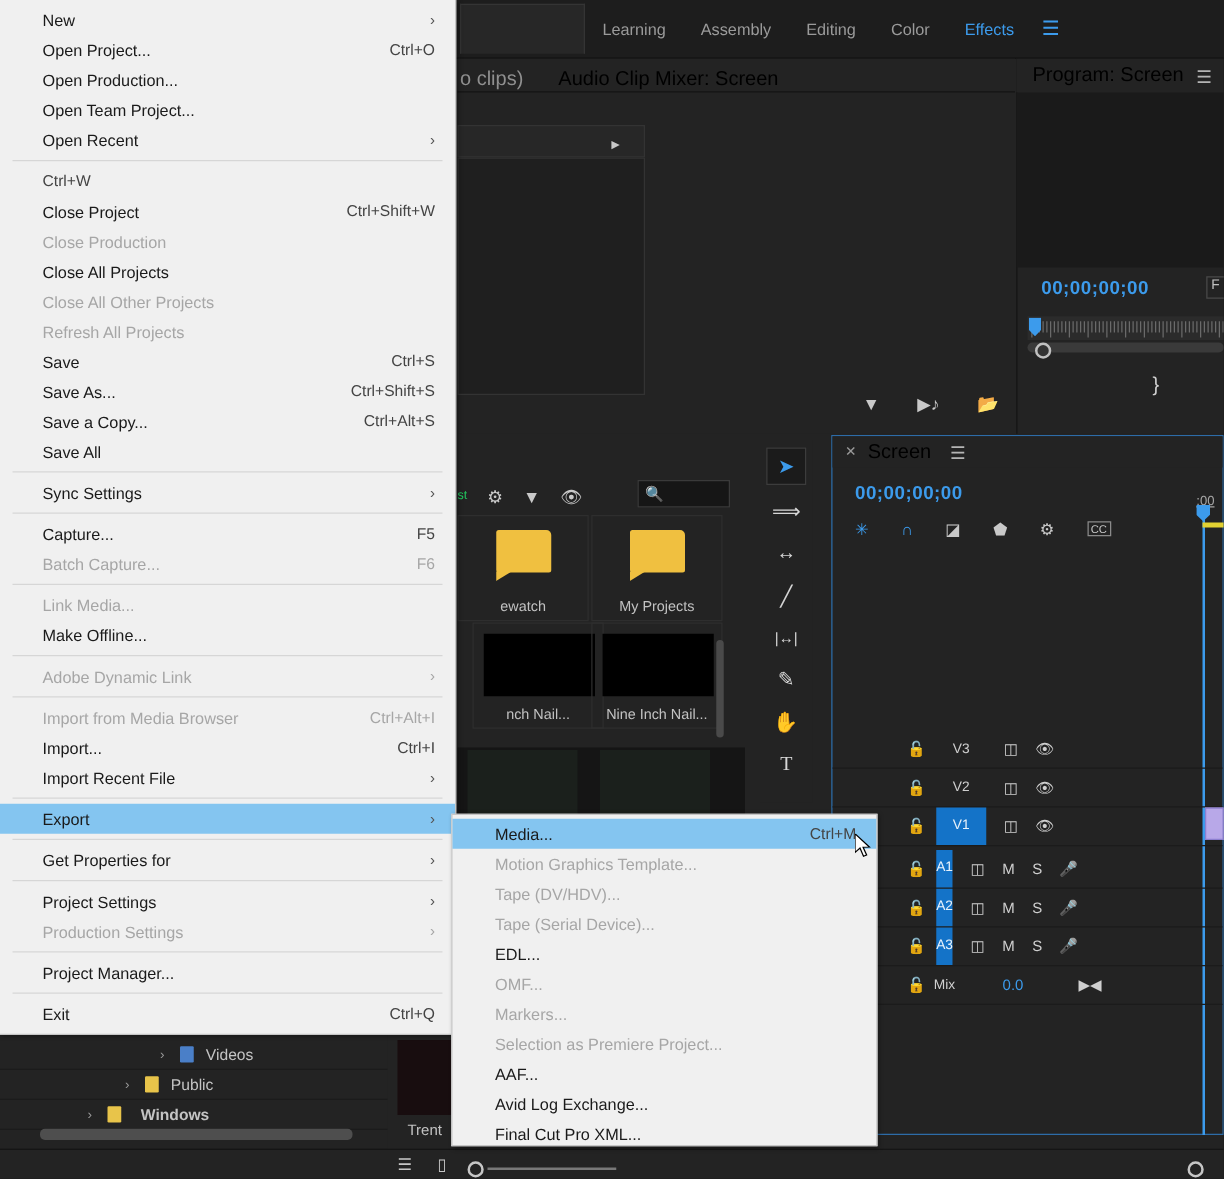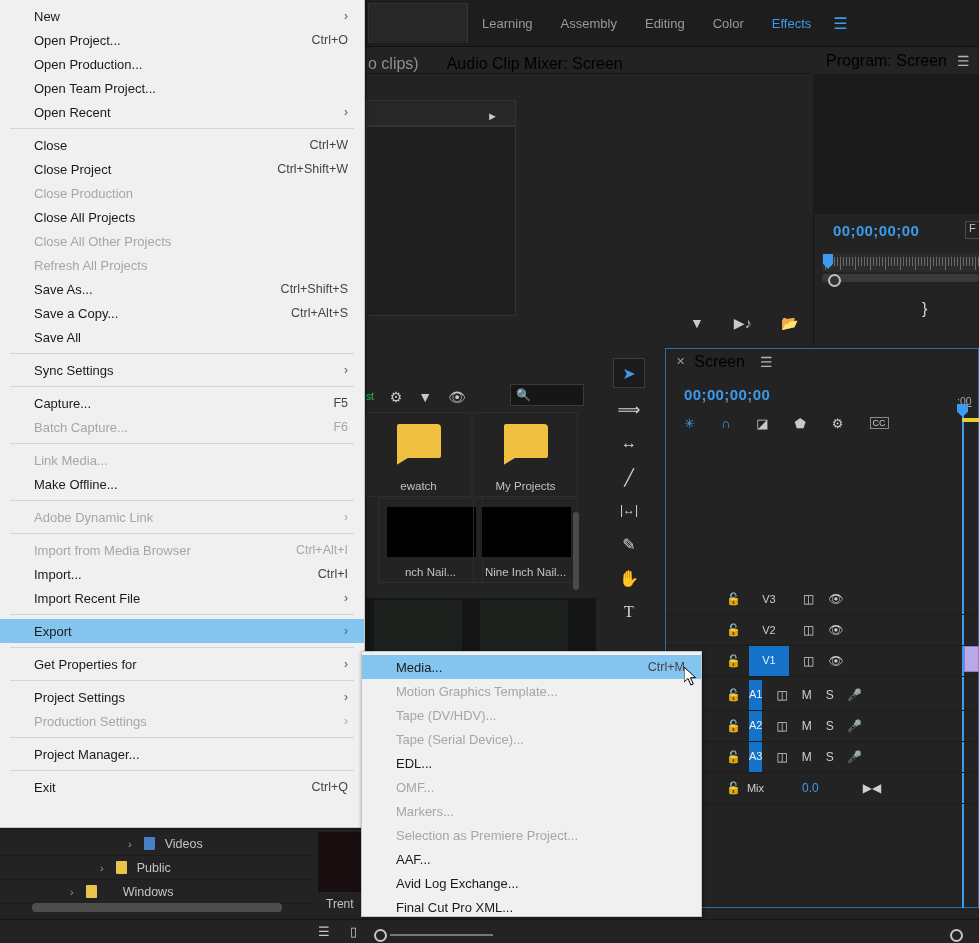--- a/index.html
+++ b/index.html
@@ -396,21 +396,21 @@
       <span style="margin-left:10px;">Videos</span>
     </div>
     <div class="mb-row" style="top:32px;">
       <span class="mb-arrow" style="margin-left:100px;">›</span>
       <span class="mb-fold" style="margin-left:12px;"></span>
       <span style="margin-left:10px;">Public</span>
     </div>
     <div class="mb-row" style="top:56px;">
       <span class="mb-arrow" style="margin-left:70px;">›</span>
       <span class="mb-fold" style="margin-left:12px;"></span>
-      <span style="margin-left:26px;">Windows</span>
+      <span style="margin-left:16px;font-weight:bold;">Windows</span>
     </div>
   </div>
   <div id="mb-scroll"></div>
 
   <div id="trent"></div>
   <div id="trent-lbl">Trent</div>
 
   <div id="bottom-bar">
     <span class="bb-ico" style="left:318px;top:4px;">☰</span>
     <span class="bb-ico" style="left:350px;top:4px;">▯</span>
@@ -433,38 +433,41 @@
       </div>
     <div class="mi">
       <span class="lbl">Open Team Project...</span>
       </div>
     <div class="mi">
       <span class="lbl">Open Recent</span>
       <span class="sub">›</span>
       </div>
     <div class="msep"></div>
     <div class="mi">
-      <span class="lbl">Close</span>
       <span class="acc">Ctrl+W</span>
       </div>
     <div class="mi">
       <span class="lbl">Close Project</span>
       <span class="acc">Ctrl+Shift+W</span>
       </div>
     <div class="mi dis">
       <span class="lbl">Close Production</span>
       </div>
     <div class="mi">
       <span class="lbl">Close All Projects</span>
       </div>
     <div class="mi dis">
       <span class="lbl">Close All Other Projects</span>
       </div>
     <div class="mi dis">
       <span class="lbl">Refresh All Projects</span>
+      </div>
+    <div class="mi">
+      <span class="lbl">Save</span>
+      <span class="acc">Ctrl+S</span>
       </div>
     <div class="mi">
       <span class="lbl">Save As...</span>
       <span class="acc">Ctrl+Shift+S</span>
       </div>
     <div class="mi">
       <span class="lbl">Save a Copy...</span>
       <span class="acc">Ctrl+Alt+S</span>
       </div>
     <div class="mi">

